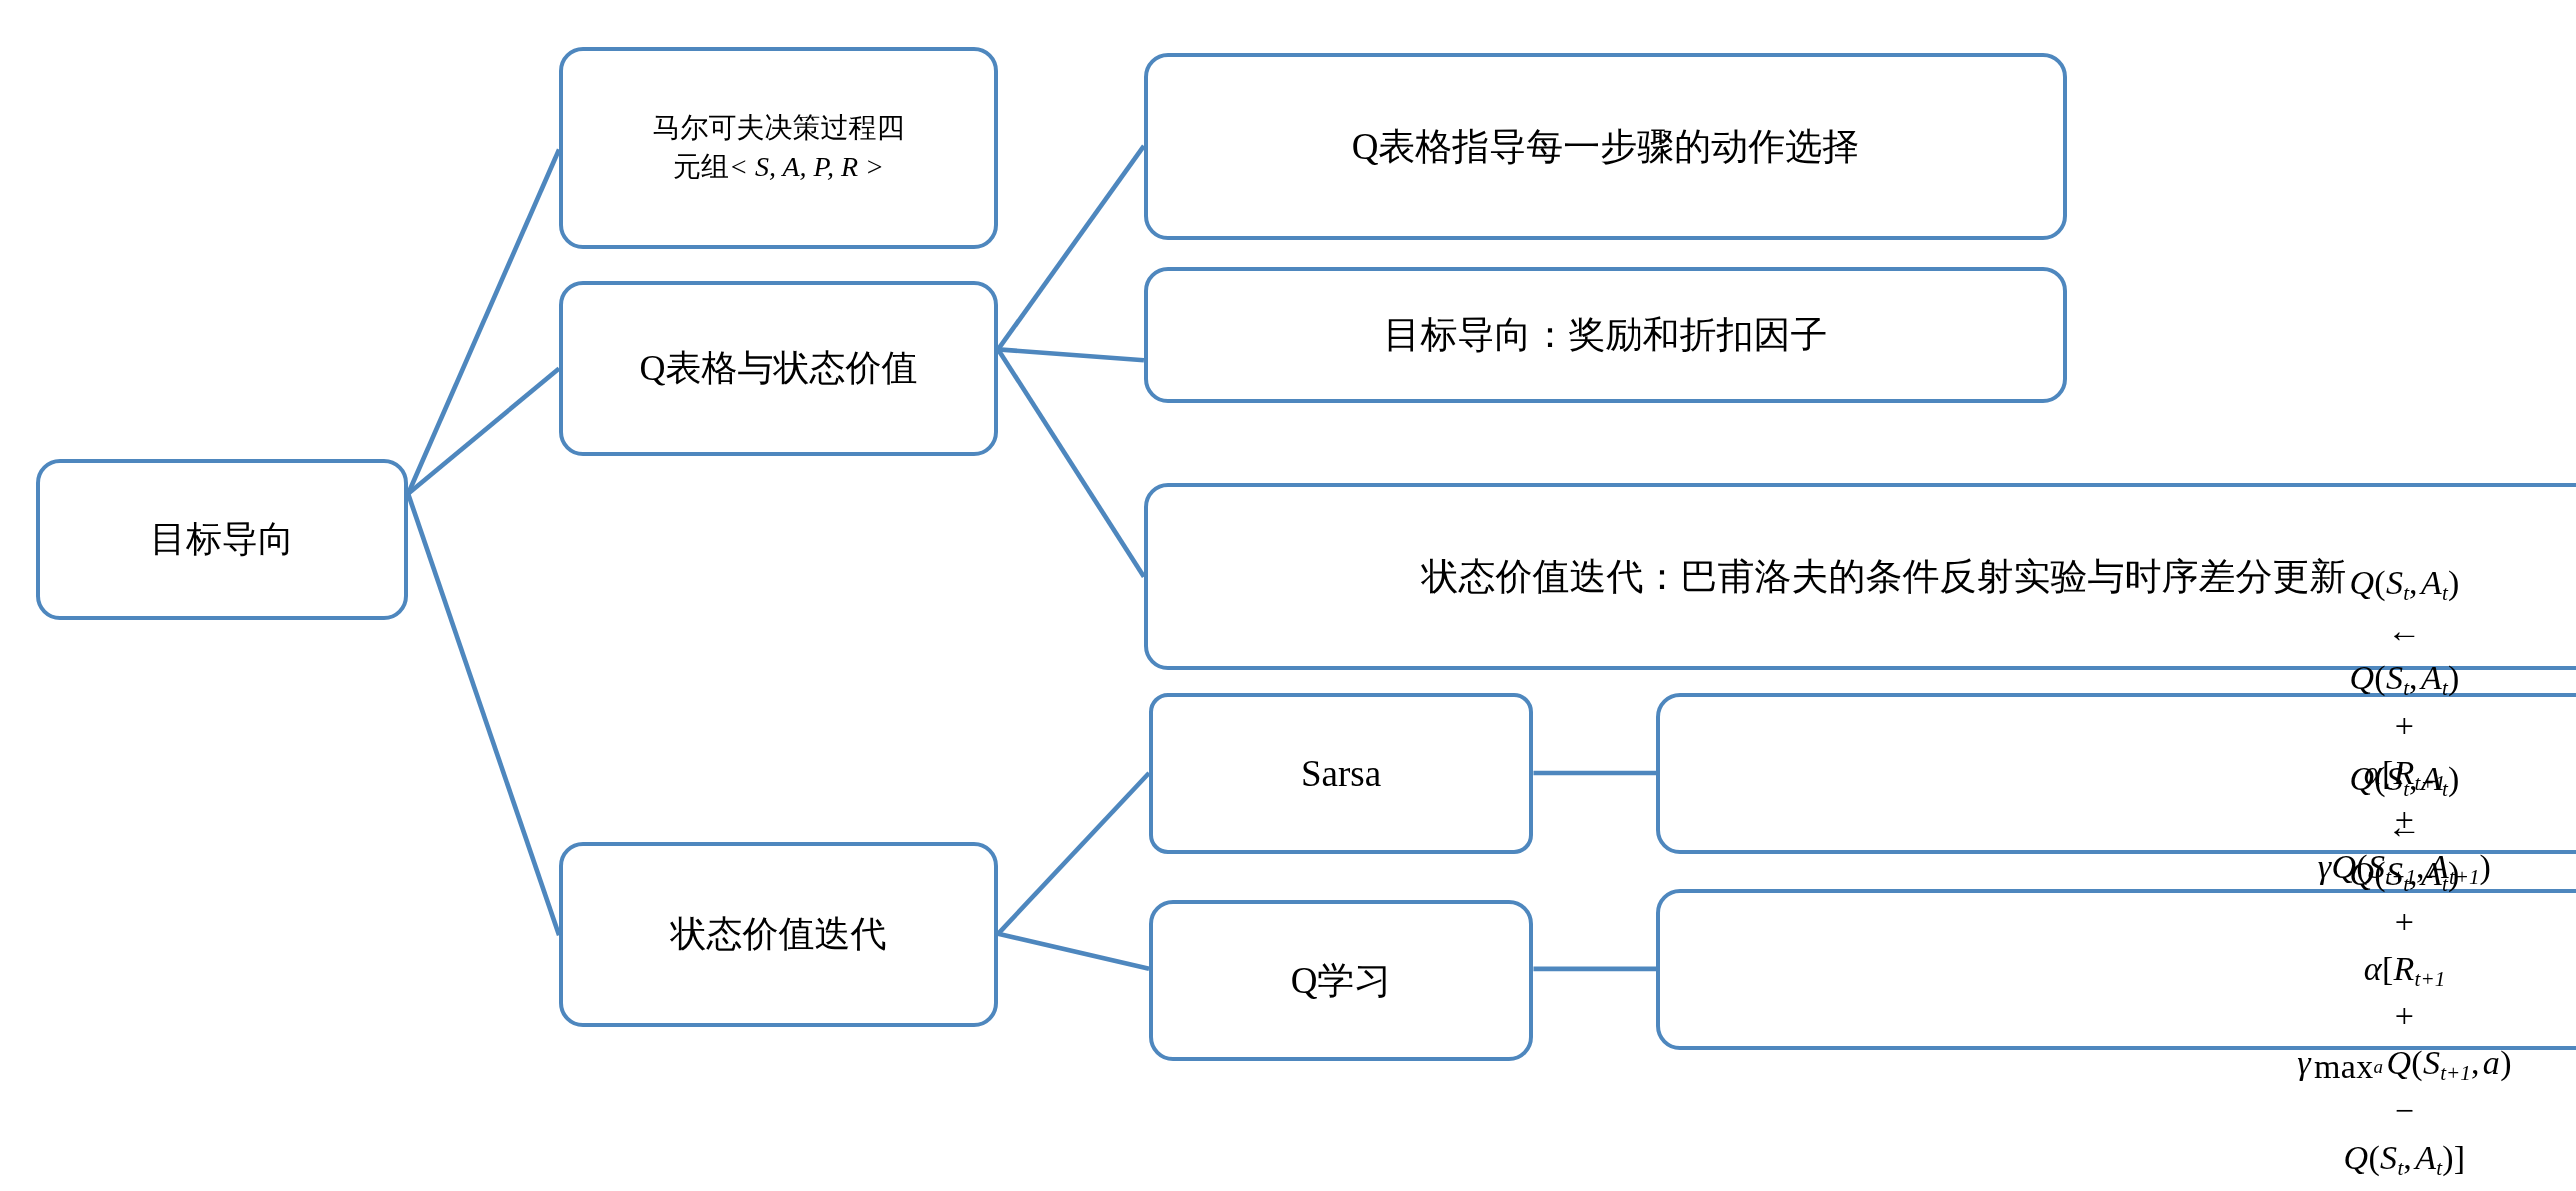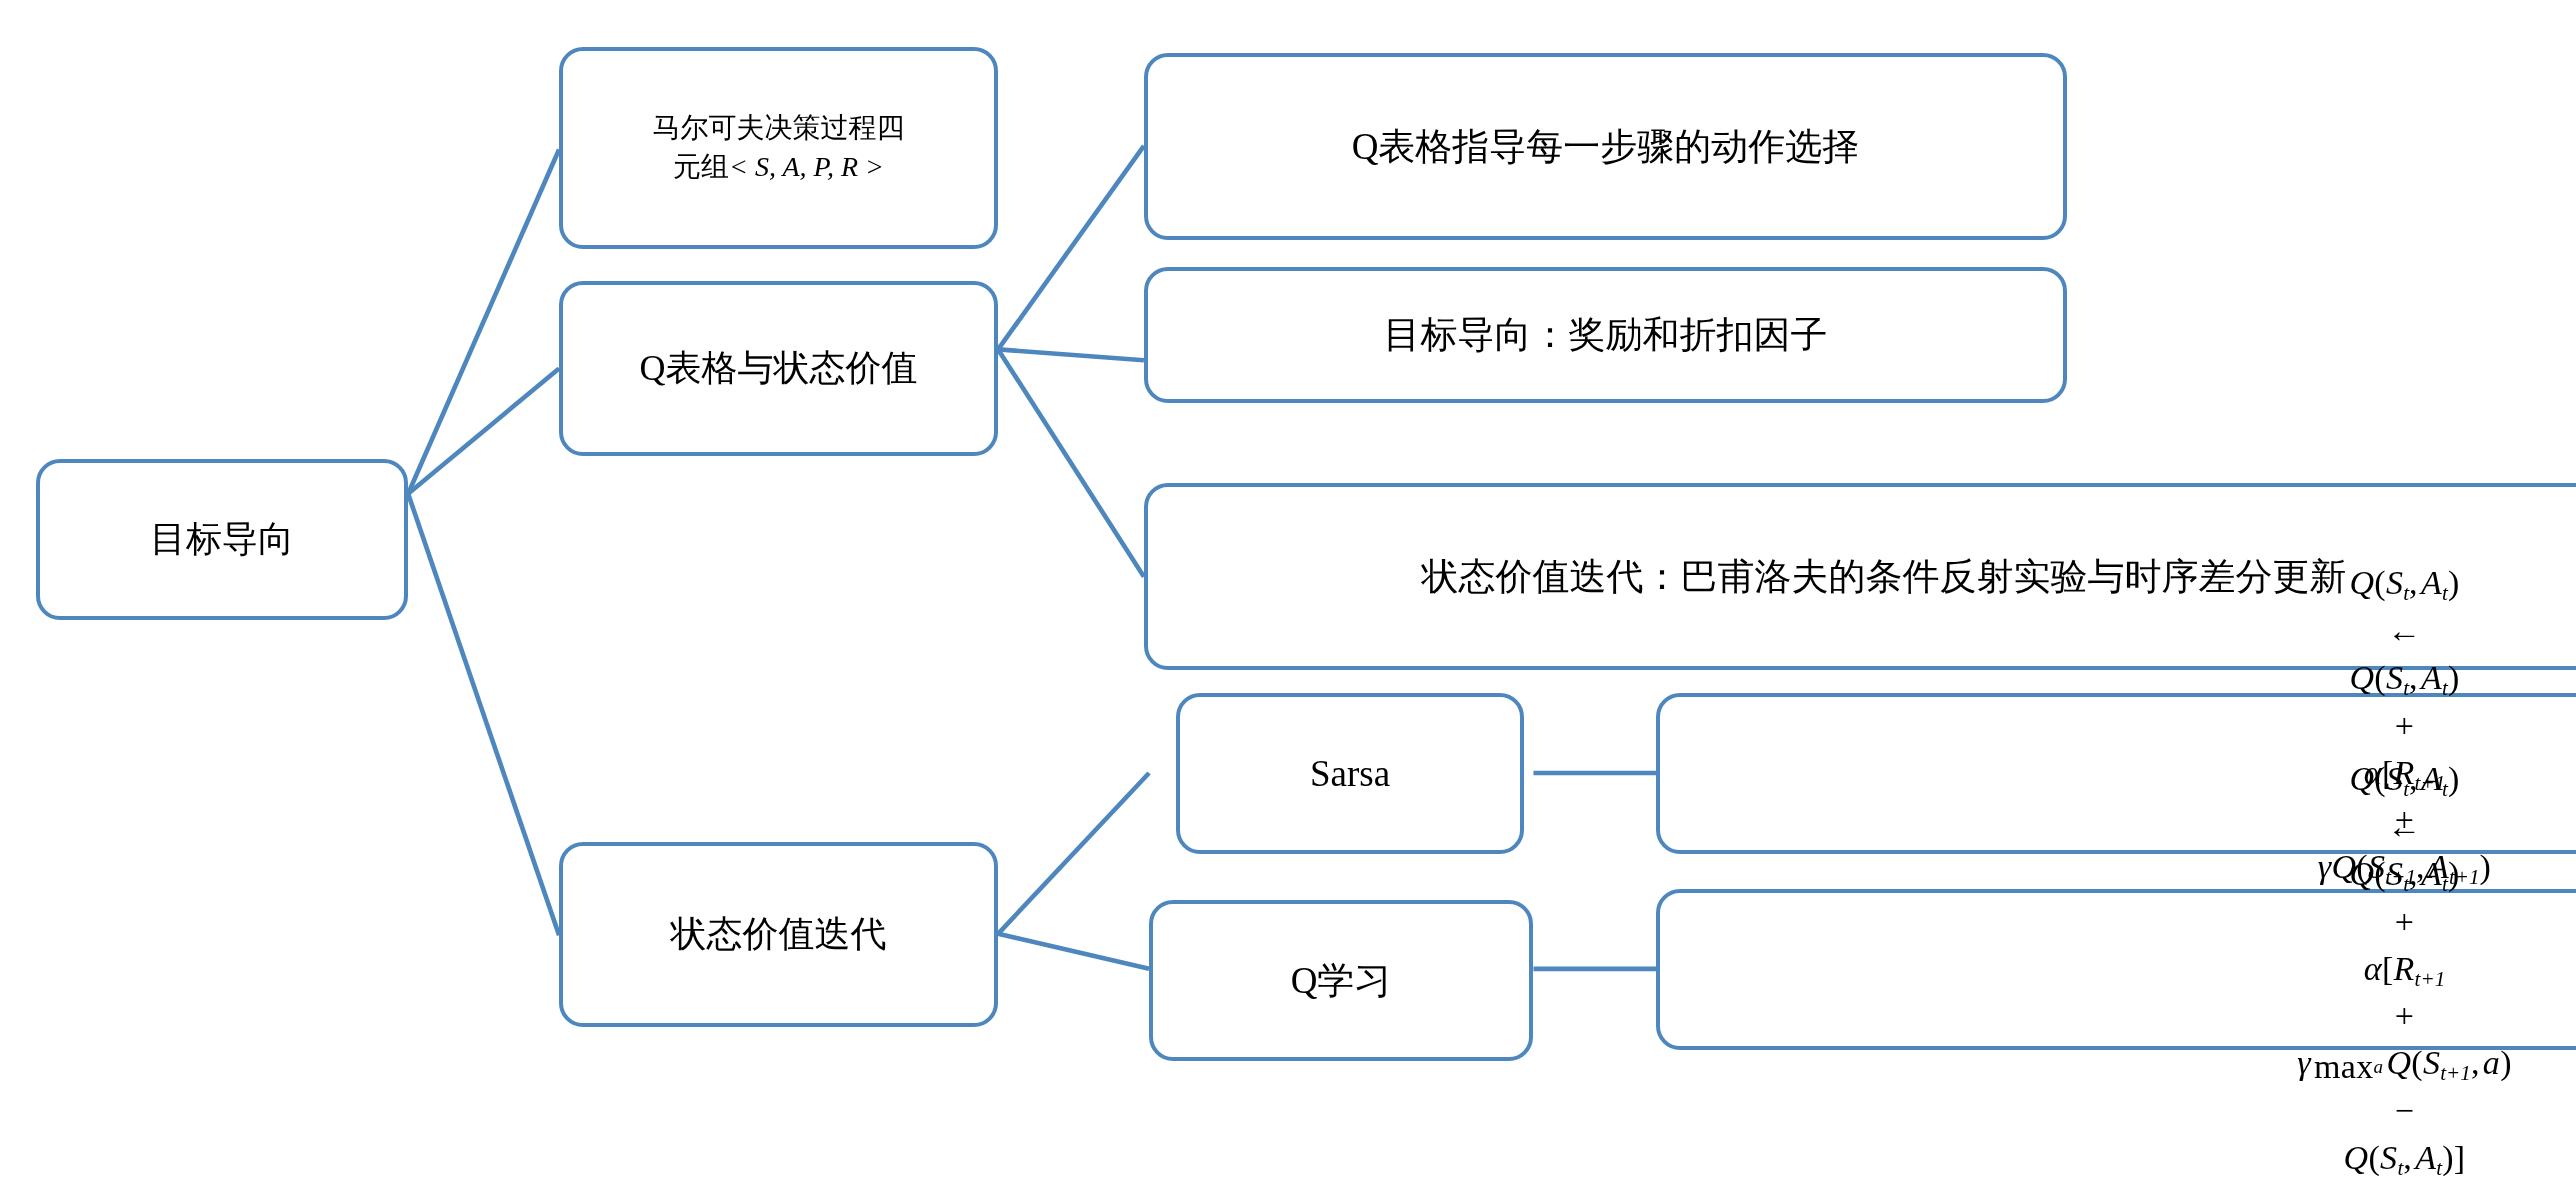--- a/index.html
+++ b/index.html
@@ -48,21 +48,21 @@
     white-space: pre-line;
   }
   
   #node-root        { left: 36px;   top: 459px;  width: 372px;  height: 161px; font-size: 36px; }
   #node-mdp         { left: 559px; top: 47px;   width: 439px;  height: 202px; font-size: 28px; }
   #node-qtable      { left: 559px; top: 281px;  width: 439px;  height: 175px; font-size: 36px; }
   #node-policy      { left: 559px; top: 842px; width: 439px;  height: 185px; font-size: 36px; }
   #node-leaf1       { left: 1144px; top: 53px;  width: 923px; height: 187px; font-size: 37px; }
   #node-leaf2       { left: 1144px; top: 267px;  width: 923px; height: 136px; font-size: 37px; }
   #node-leaf3       { left: 1144px; top: 483px;  width: 1480px; height: 187px; font-size: 37px; }
-  #node-sarsa       { left: 1176px; top: 693px; width: 348px;  height: 161px; font-size: 37px; }
+  #node-sarsa       { left: 1149px; top: 693px; width: 384px;  height: 161px; font-size: 37px; border-radius: 19px; }
   #node-qlearn      { left: 1149px; top: 900px; width: 384px;  height: 161px; font-size: 37px; }
   #node-sarsa-eq    { left: 1656px; top: 693px; width: 1497px; height: 161px; font-size: 34px; }
   #node-qlearn-eq   { left: 1656px; top: 889px; width: 1497px; height: 161px; font-size: 34px; }
 
   
   .mathline {
     font-family: "Liberation Serif", "DejaVu Serif", serif;
     font-style: italic;
     white-space: nowrap;
     letter-spacing: 0.3px;

